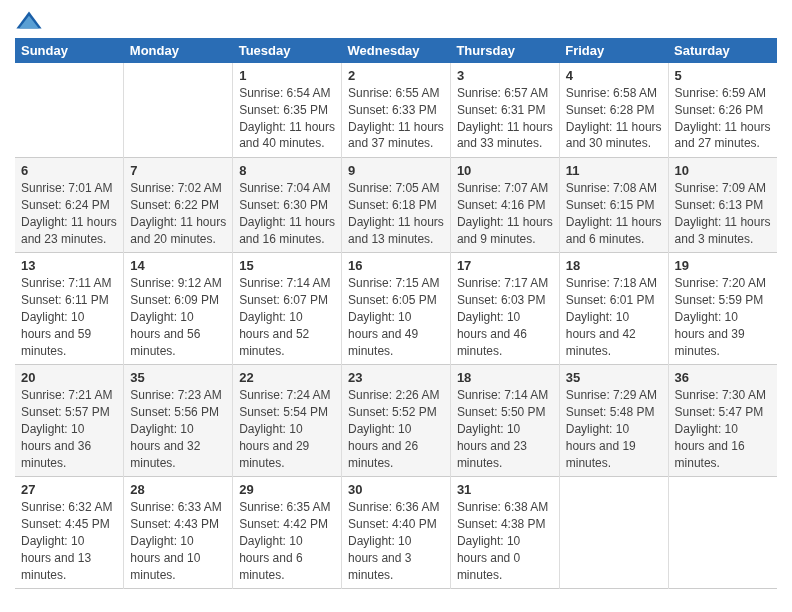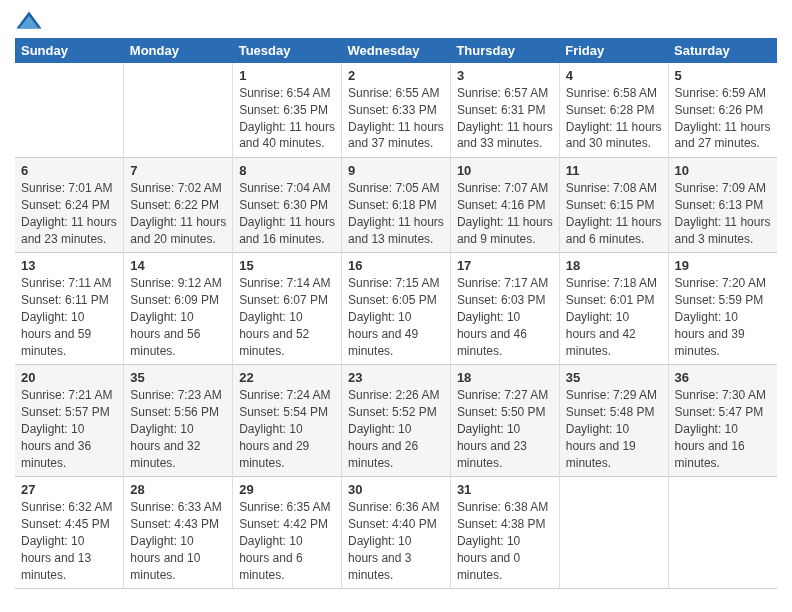--- a/index.html
+++ b/index.html
@@ -290,21 +290,21 @@
         </td>
         <td>
           <span class="day-num">23</span>
           <div class="day-info">Sunrise: 2:26 AM
 Sunset: 5:52 PM
 Daylight: 10 hours
 and 26 minutes.</div>
         </td>
         <td>
           <span class="day-num">18</span>
-          <div class="day-info">Sunrise: 7:27 AM
+          <div class="day-info">Sunrise: 7:14 AM
 Sunset: 5:50 PM
 Daylight: 10 hours
 and 23 minutes.</div>
         </td>
         <td>
           <span class="day-num">35</span>
           <div class="day-info">Sunrise: 7:29 AM
 Sunset: 5:48 PM
 Daylight: 10 hours
 and 19 minutes.</div>

